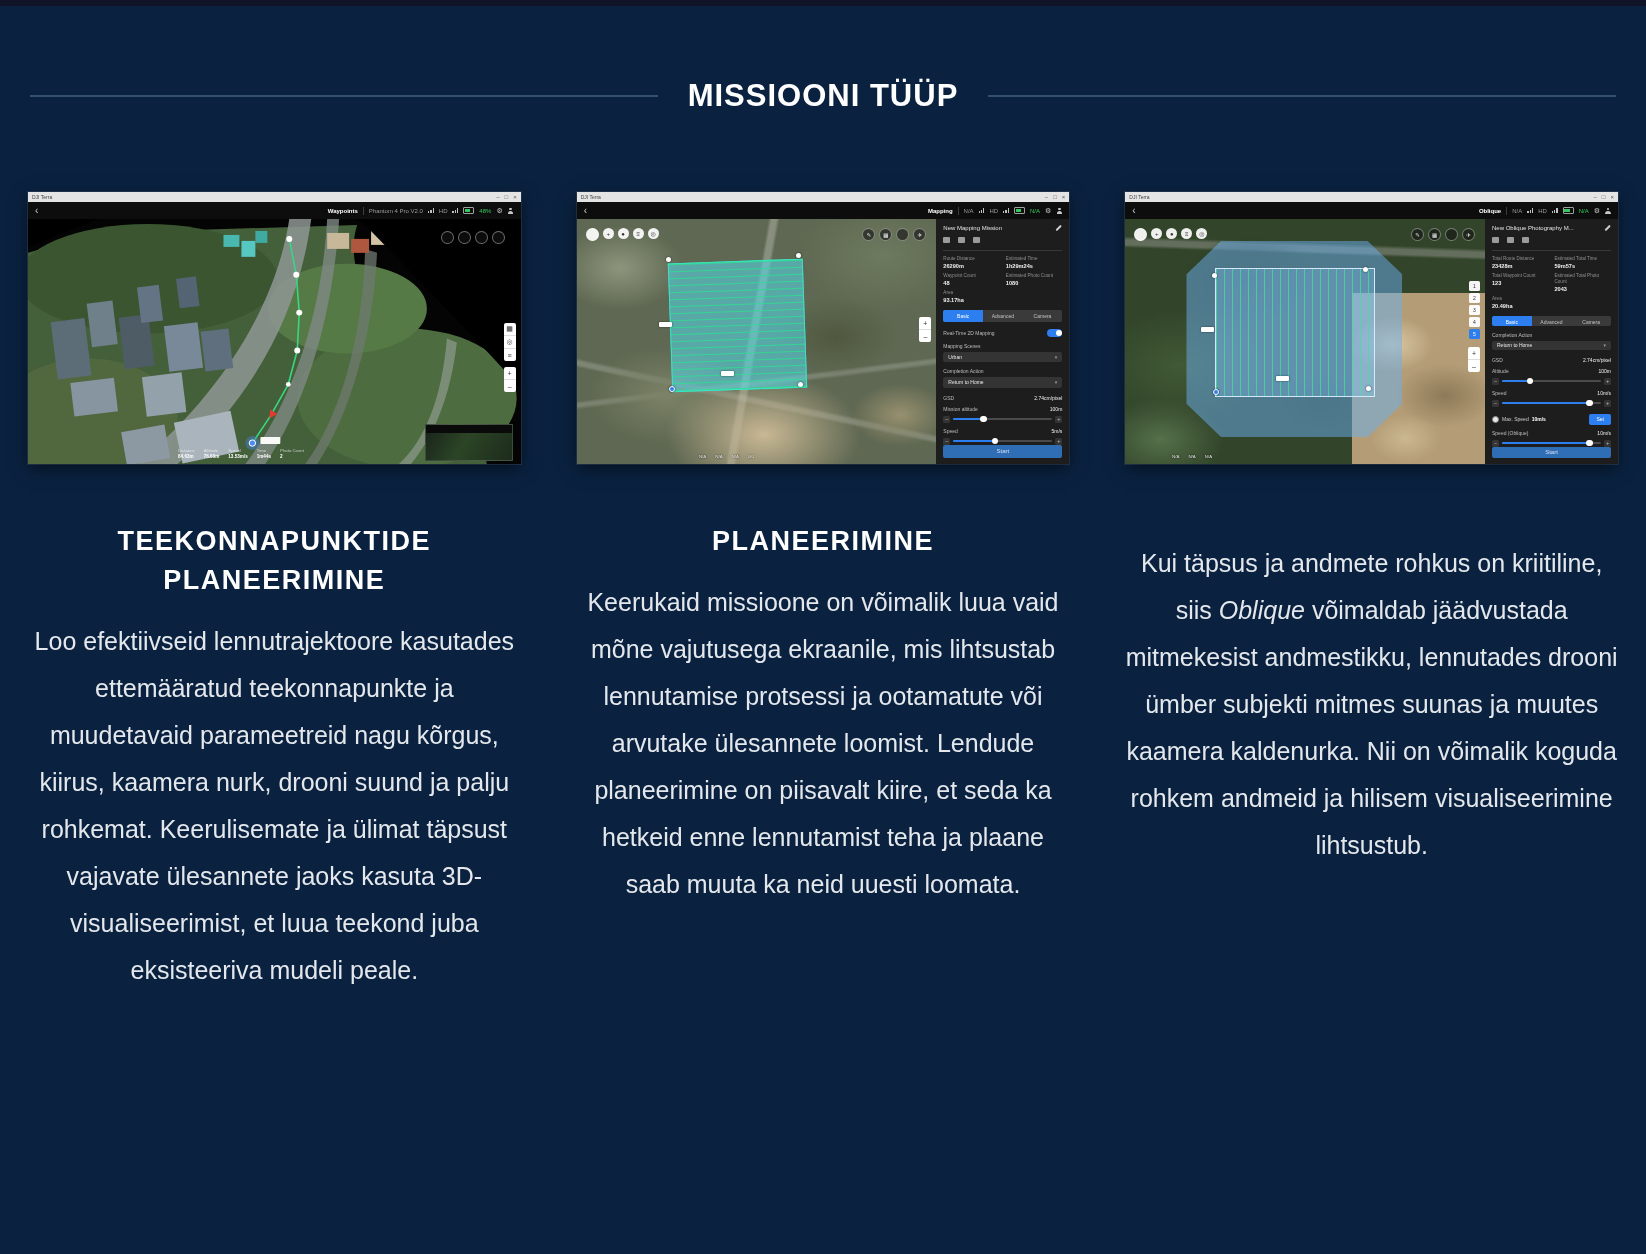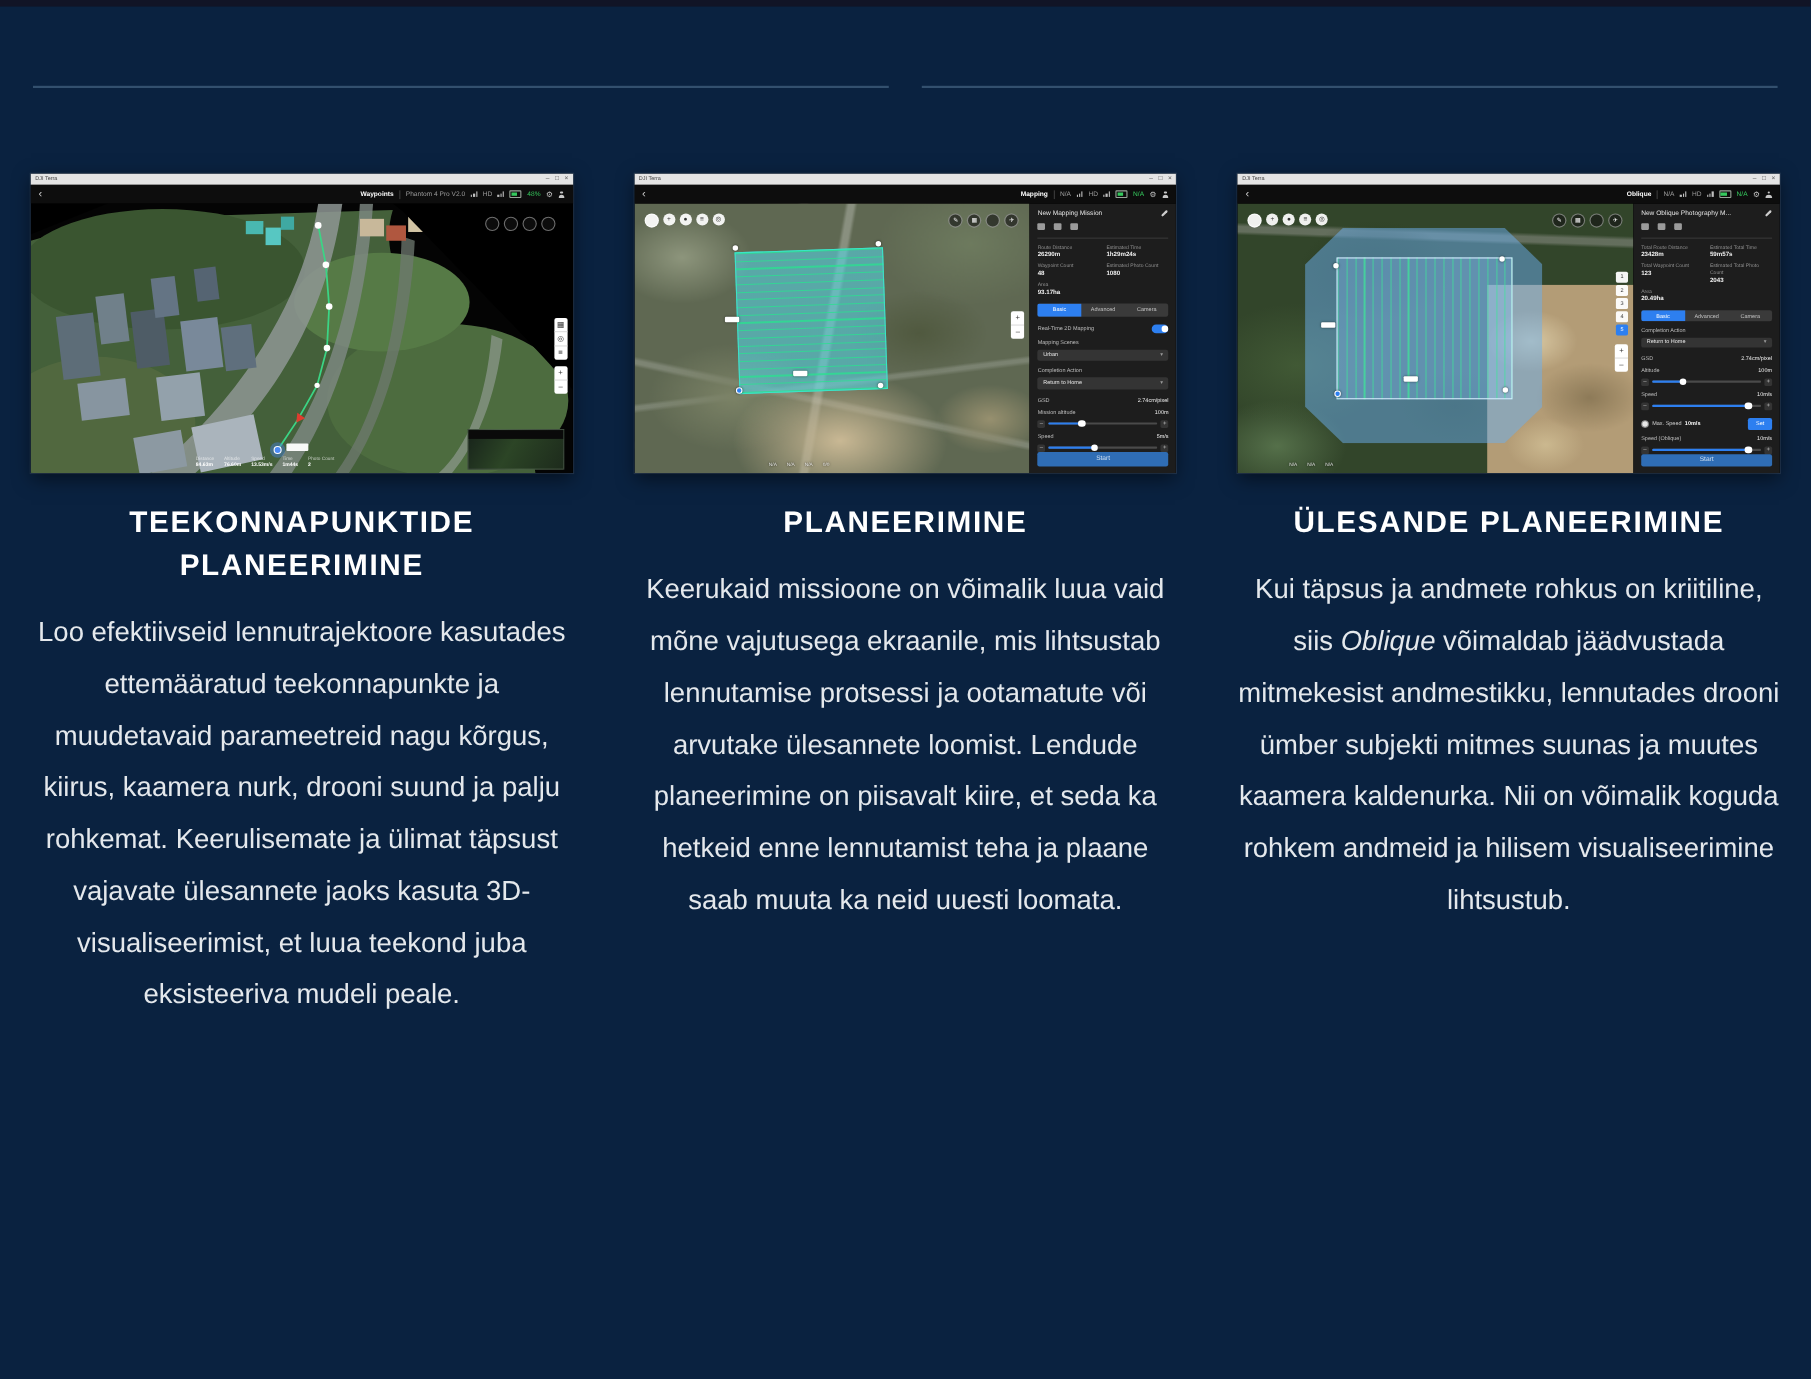--- a/index.html
+++ b/index.html
@@ -18,21 +18,21 @@
     color:#ffffff;font-size:31px;font-weight:bold;letter-spacing:1px;
     white-space:nowrap;
   }
   
   .cols{
     display:grid;grid-template-columns:repeat(3,1fr);
     column-gap:56px;padding:0 28px;margin-top:78px;
   }
   .col{display:flex;flex-direction:column;}
   .col-heading{
-    margin-top:26px;text-align:center;color:#ffffff;
+    margin-top:58px;text-align:center;color:#ffffff;
     font-size:27px;font-weight:bold;letter-spacing:1.5px;line-height:1.45;
   }
   .col-para{
     margin-top:18px;text-align:center;color:#e4e8ec;
     font-size:25px;line-height:47px;
   }
   .col-para .it{font-style:italic;}
   
   .shot{
     position:relative;width:100%;height:272px;background:#000;
@@ -192,20 +192,21 @@
   .inset1::before{content:"";position:absolute;left:0;top:0;right:0;height:8px;background:#0a0a0a;}
 </style>
 </head>
 <body>
 
 <div class="topstrip"></div>
 
 <div class="section-head">
   <div class="title-row">
     <div class="line"></div>
+    <div class="section-title">MISSIOONI TÜÜP</div>
     <div class="line"></div>
   </div>
 </div>
 
 <div class="cols">
 
   <div class="col">
     <div class="shot">
       <div class="titlebar">
         <span>DJI Terra</span>
@@ -661,18 +662,17 @@
                 <span class="fill" style="width:88%;"></span>
                 <span class="knob" style="left:88%;"></span>
               </span>
             <span class="sq">+</span>
           </div>
           <div class="startbtn">Start</div>
         </div>
       </div>
     </div>
     <div class="col-heading">
-      <div>ÜLESANDE PLANEERIMINE</div>
     </div>
     <div class="col-para"><span>Kui täpsus ja andmete rohkus on kriitiline, siis </span><span class="it">Oblique</span><span> võimaldab jäädvustada mitmekesist andmestikku, lennutades drooni ümber subjekti mitmes suunas ja muutes kaamera kaldenurka. Nii on võimalik koguda rohkem andmeid ja hilisem visualiseerimine lihtsustub.</span></div>
   </div>
 
 </div>
 
 </body></html>

